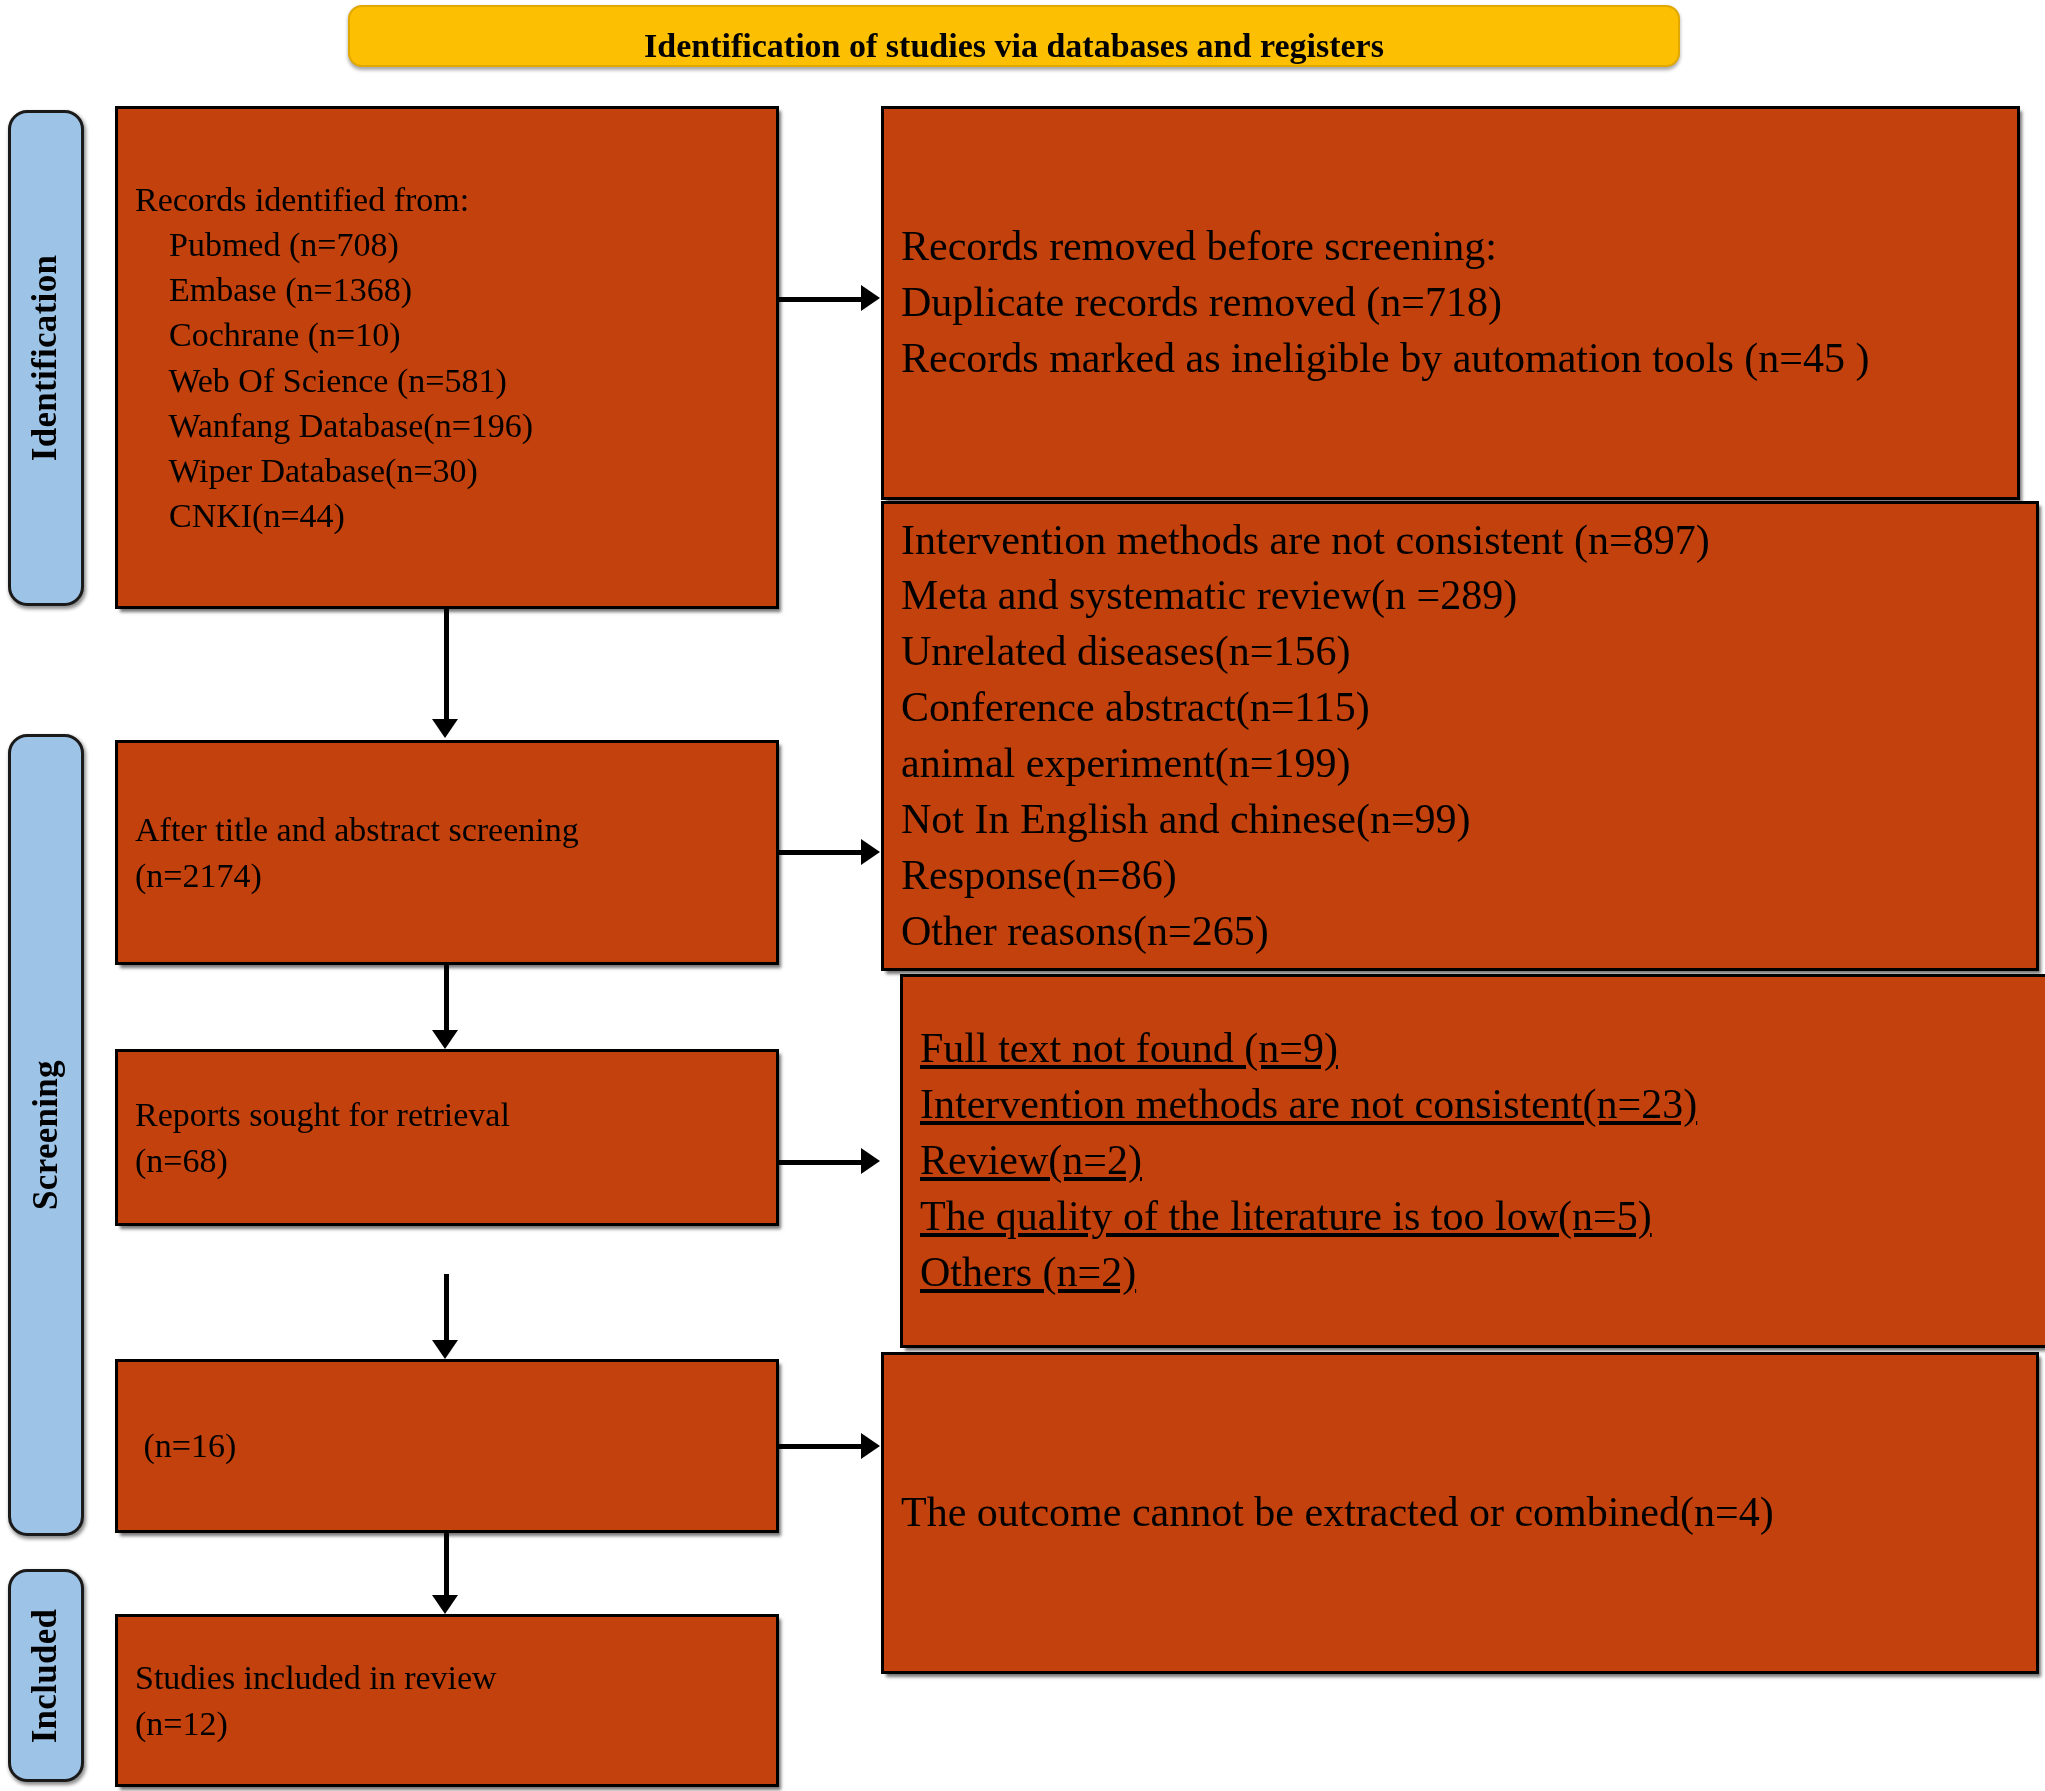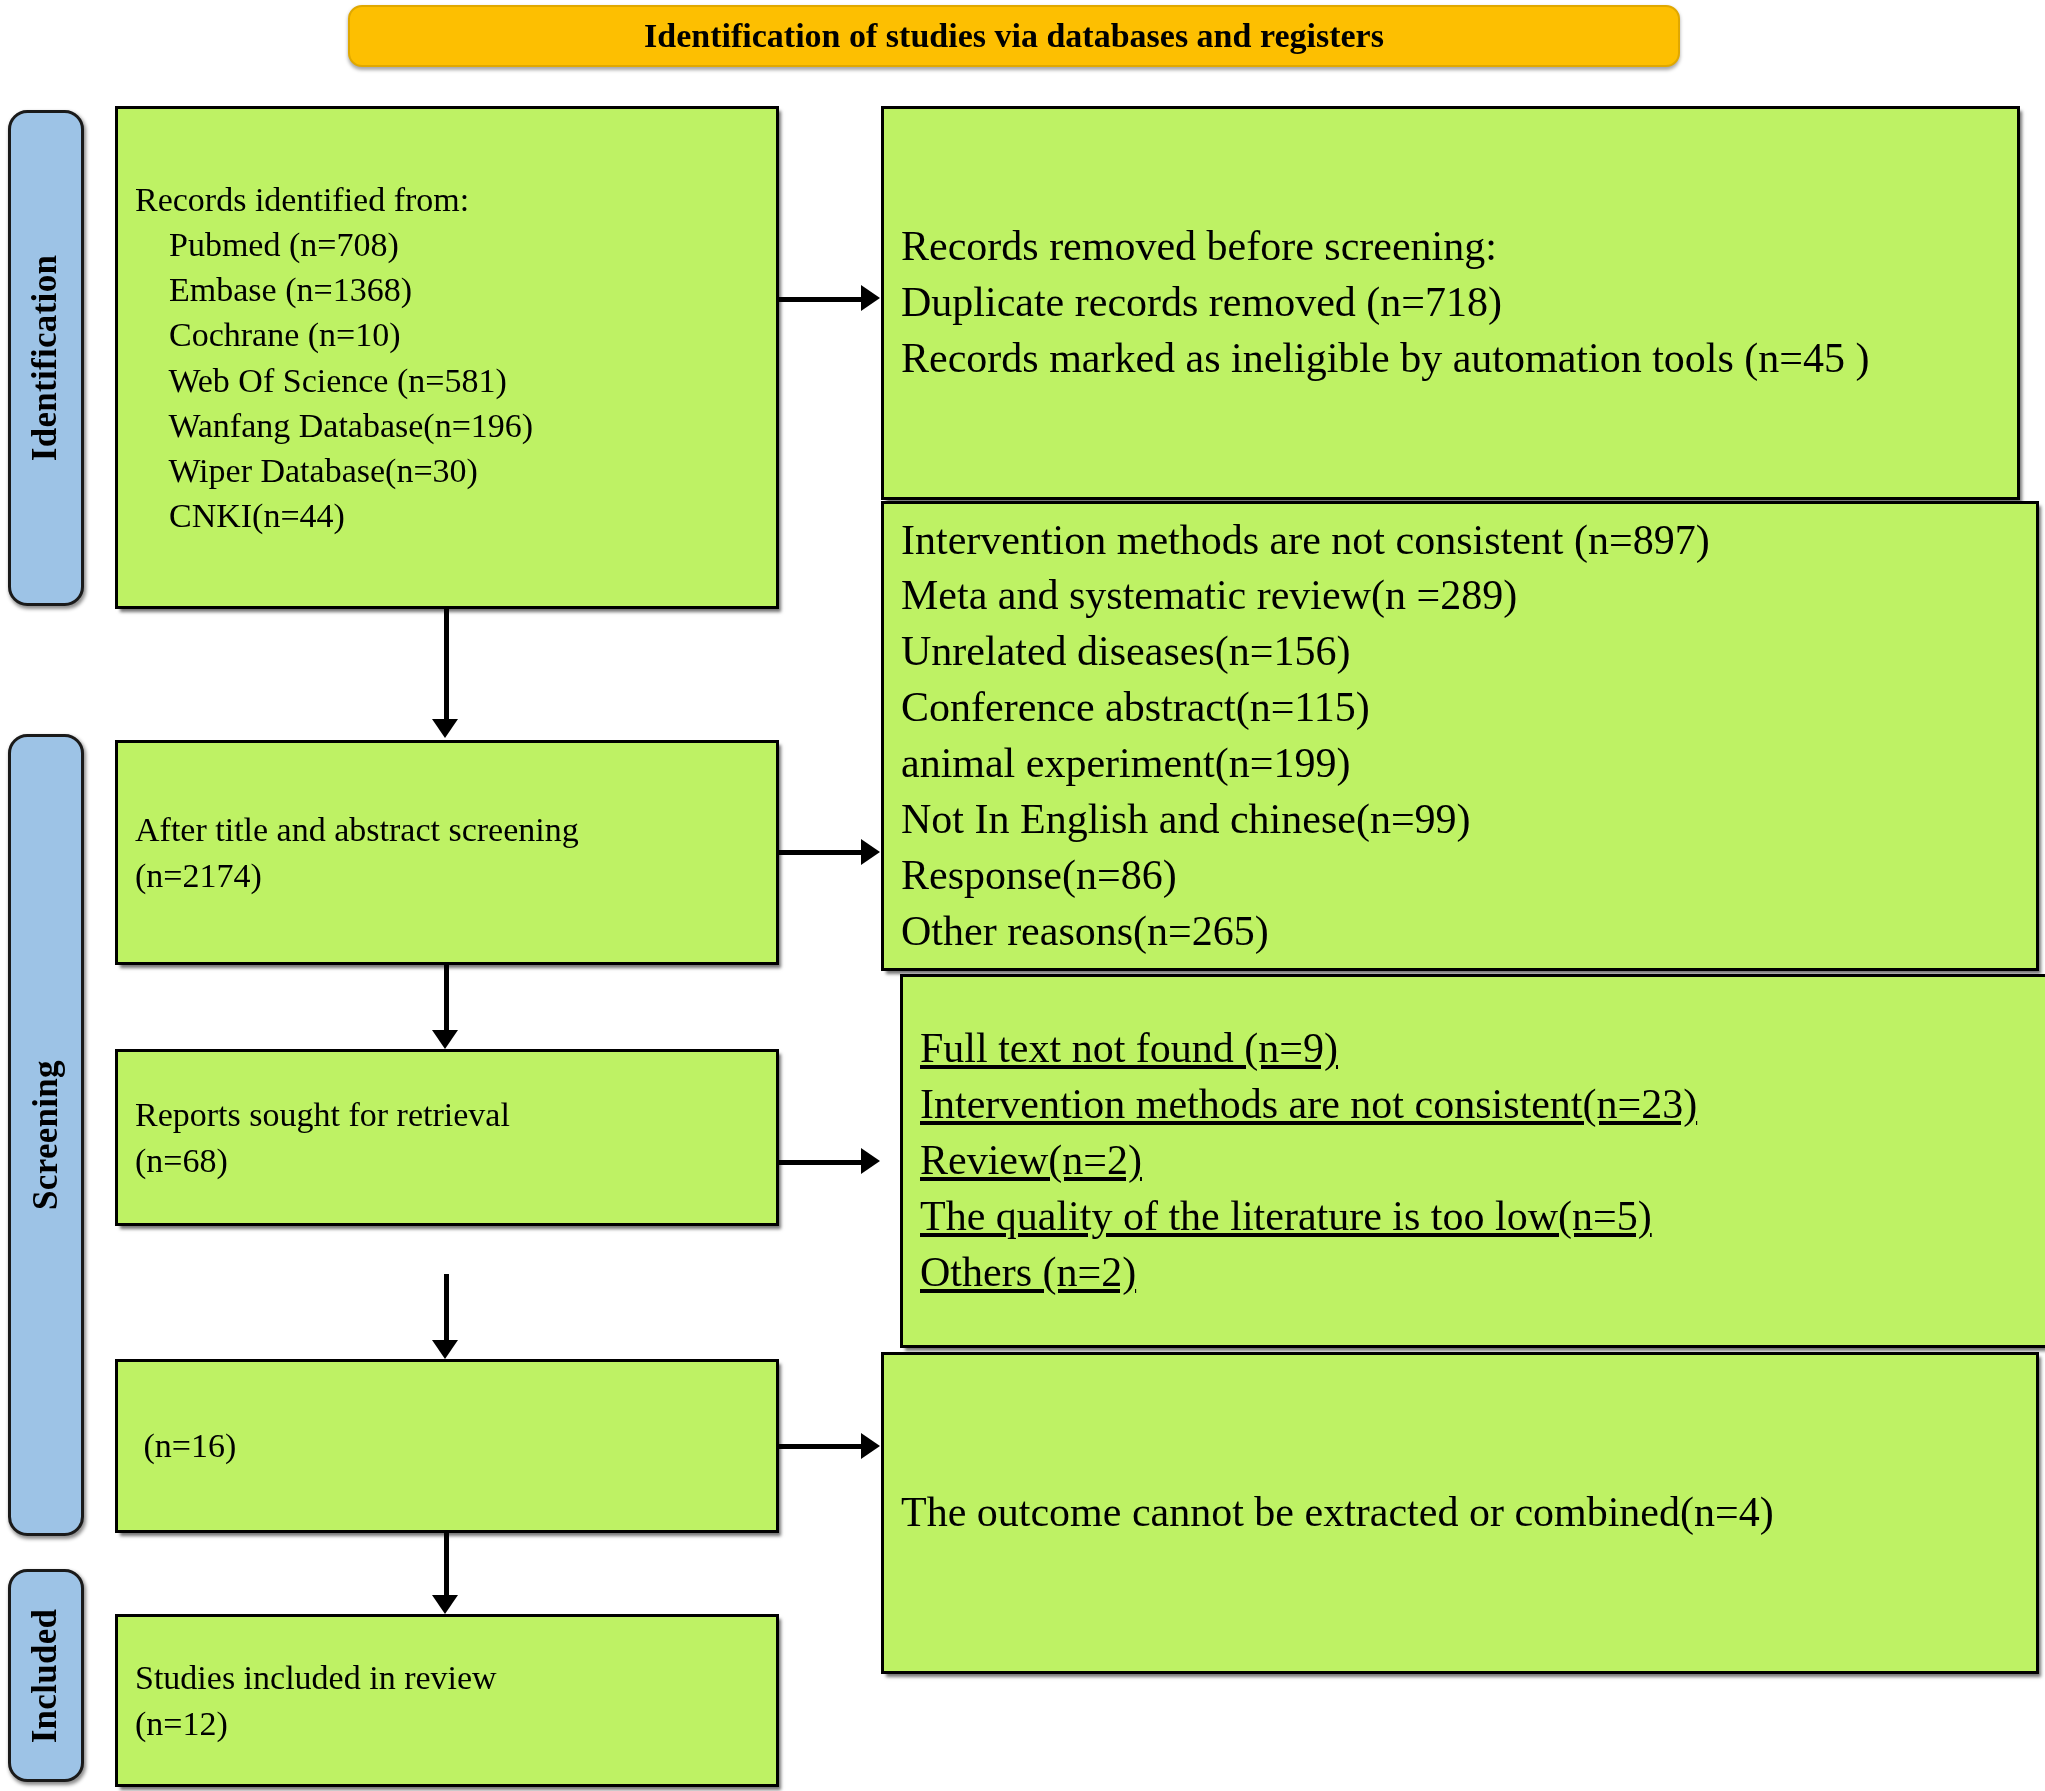--- a/index.html
+++ b/index.html
@@ -48,21 +48,21 @@
     font-weight: bold;
     color: #000000;
     letter-spacing: 0.3px;
   }
 
   
   .box {
     position: absolute;
     box-sizing: border-box;
     border: 3.2px solid #000000;
-    background: #bef264;
+    background: #c2410c;
     display: flex;
     flex-direction: column;
     justify-content: center;
     box-shadow: 3.2px 3.9px 3.2px -1.3px rgba(0,0,0,0.55);
   }
   .box .lines {
     padding: 0 17px;
   }
   .box .line {
     white-space: pre;
@@ -94,21 +94,21 @@
     border-top: 13.5px solid transparent;
     border-bottom: 13.5px solid transparent;
     border-left: 19.3px solid #000000;
   }
 </style>
 </head>
 <body>
 
 <div id="canvas">
 
-  <div class="banner" style="left: 348px; top: 5.2px; width: 1332px; height: 62px; font-size: 34px; background: rgb(253, 191, 1); color: rgb(0, 0, 0);">
+  <div class="banner" style="left: 348px; top: 5.2px; width: 1332px; height: 62px; font-size: 34px; background: rgb(253, 191, 1); color: rgb(0, 0, 0); align-items: flex-end;">
     <span>Identification of studies via databases and registers</span>
   </div>
 
   <div class="stage-label" style="left: 7.7px; top: 110px; width: 76px; height: 496px; background: rgb(157, 195, 230);">
     <span class="stage-text" style="font-size:35px;">Identification</span>
   </div>
 
   <div class="stage-label" style="left: 7.7px; top: 734px; width: 76px; height: 802px; background: rgb(157, 195, 230);">
     <span class="stage-text" style="font-size:35px;">Screening</span>
   </div>

